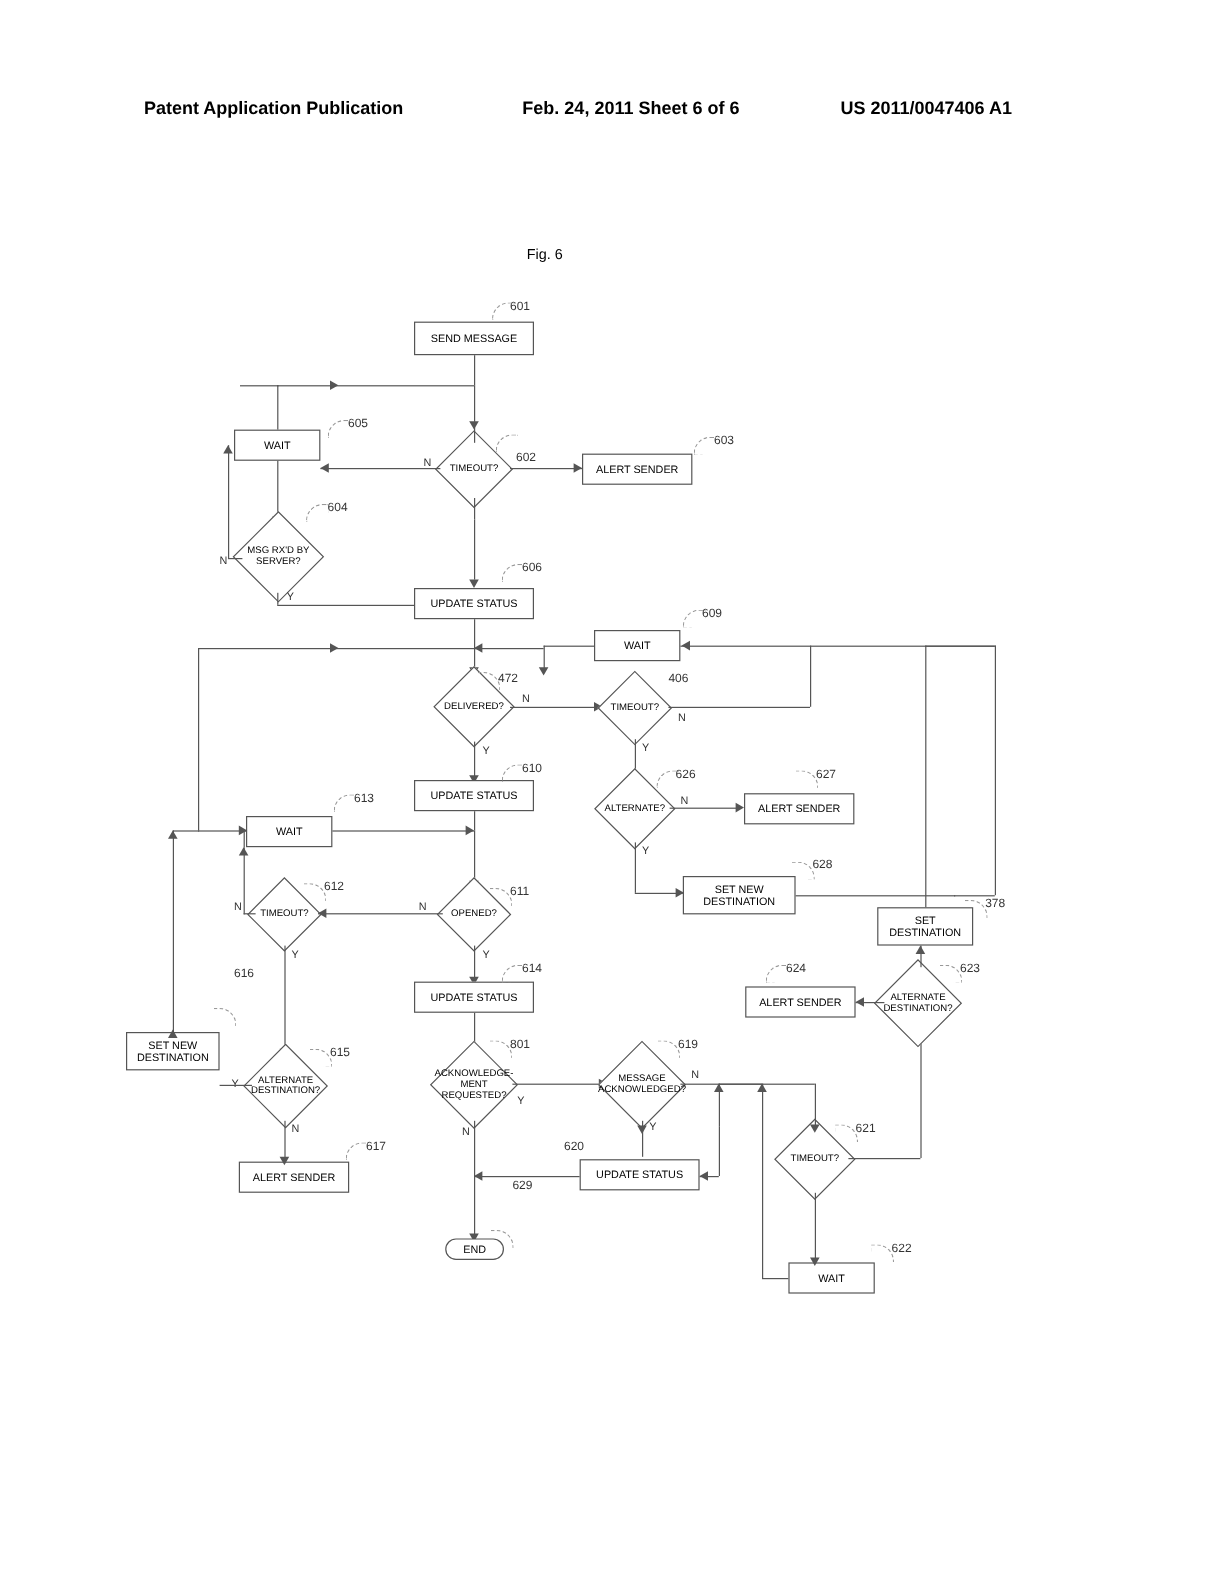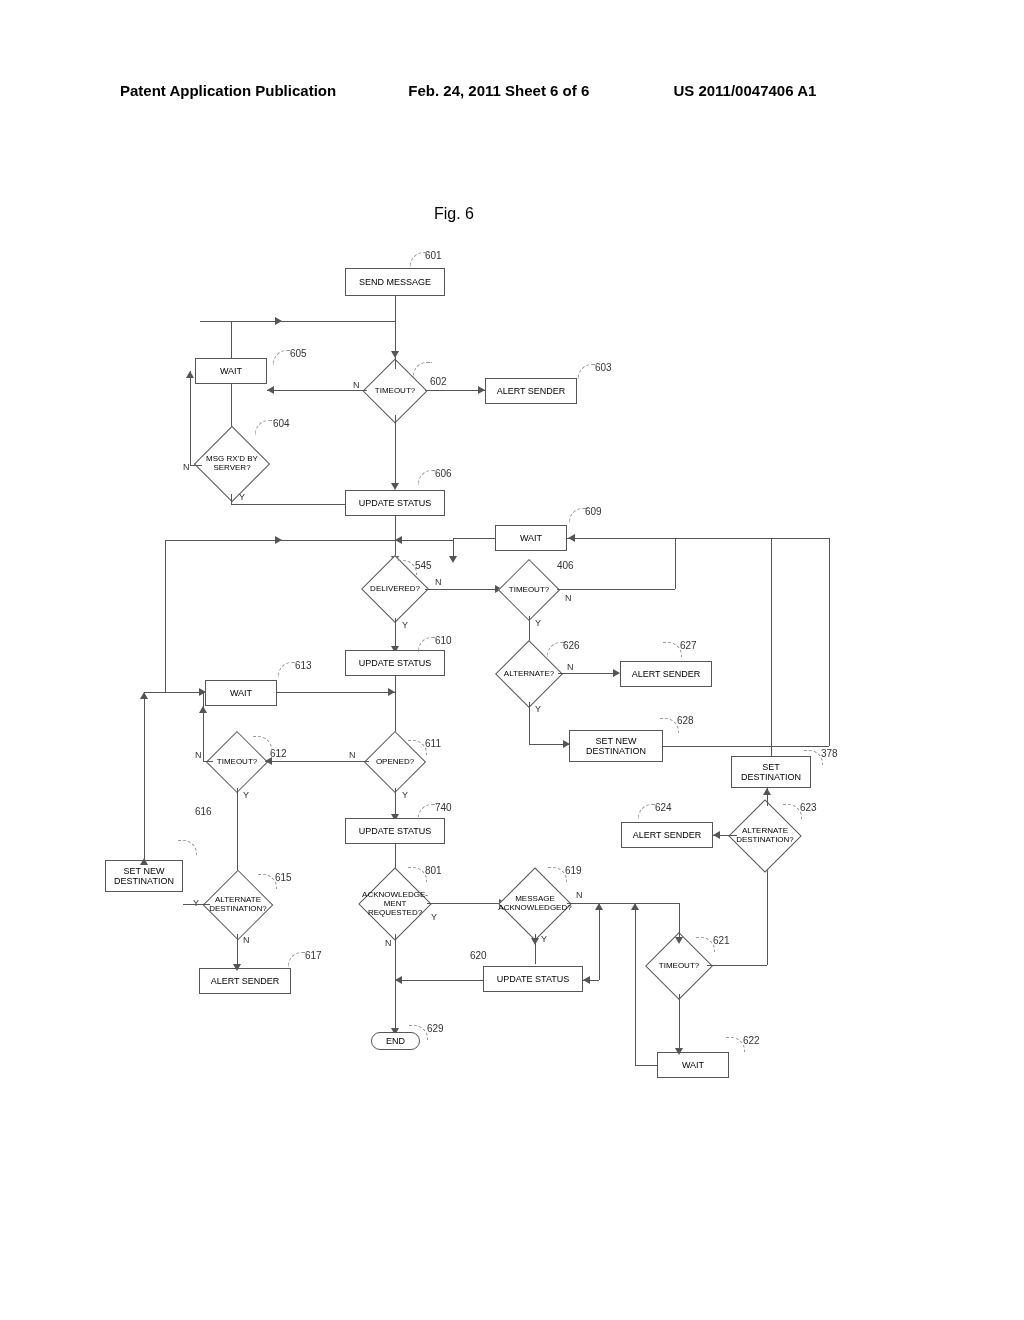--- a/index.html
+++ b/index.html
@@ -14,30 +14,30 @@
   .header {
     position: absolute;
     top: 82px;
     left: 0;
     width: 1024px;
     font-size: 15px;
     font-weight: bold;
   }
   .header span { display: inline-block; }
   .h-left { margin-left: 120px; }
-  .h-mid { margin-left: 68px; text-align: center; }
+  .h-mid { margin-left: 95px; text-align: center; }
   .h-right { margin-left: 80px; }
 
   .fig-title {
     position: absolute;
     top: 205px;
     left: 0;
     width: 908px;
     text-align: center;
-    font-size: 16px;
+    font-size: 12px;
   }
 
   .canvas {
     position: absolute;
     top: 240px;
     left: 95px;
     width: 840px;
     height: 960px;
   }
 
@@ -182,21 +182,21 @@
   <div class="hline" style="left:358px; top:298px; width:42px;"></div>
   <div class="vline" style="left:358px; top:298px; height:22px;"></div>
   <div class="arrow-d" style="left:354px; top:316px;"></div>
   <div class="hline" style="left:358px; top:320px; width:1px;"></div>
   <div class="hline" style="left:472px; top:298px; width:108px;"></div>
   <div class="arrow-l" style="left:473px; top:294px;"></div>
 
   <div class="diamond" style="left:276px; top:325px; width:48px; height:48px;">
     <div class="dlabel">DELIVERED?</div>
   </div>
-  <div class="ref" style="left:320px; top:320px;">545</div>
+  <div class="ref" style="left:320px; top:320px;">472</div>
   <div class="leader leader-r" style="left:303px; top:320px;"></div>
   <div class="edge" style="left:340px; top:337px;">N</div>
   <div class="edge" style="left:307px; top:380px;">Y</div>
   <div class="hline" style="left:330px; top:349px; width:76px;"></div>
   <div class="arrow-r" style="left:400px; top:345px;"></div>
 
   <div class="diamond" style="left:412px; top:328px; width:44px; height:44px;">
     <div class="dlabel">TIMEOUT?</div>
   </div>
   <div class="ref" style="left:462px; top:320px;">406</div>
@@ -255,35 +255,35 @@
     <div class="dlabel">OPENED?</div>
   </div>
   <div class="ref" style="left:330px; top:498px;">611</div>
   <div class="leader leader-r" style="left:313px; top:500px;"></div>
   <div class="edge" style="left:254px; top:510px;">N</div>
   <div class="edge" style="left:307px; top:550px;">Y</div>
 
   <div class="diamond" style="left:120px; top:500px; width:44px; height:44px;">
     <div class="dlabel">TIMEOUT?</div>
   </div>
-  <div class="ref" style="left:175px; top:508px;">612</div>
+  <div class="ref" style="left:175px; top:494px;">612</div>
   <div class="leader leader-r" style="left:158px; top:496px;"></div>
   <div class="hline" style="left:170px; top:521px; width:104px;"></div>
   <div class="arrow-l" style="left:170px; top:517px;"></div>
   <div class="edge" style="left:100px; top:510px;">N</div>
   <div class="edge" style="left:148px; top:550px;">Y</div>
   <div class="vline" style="left:108px; top:466px; height:56px;"></div>
   <div class="hline" style="left:108px; top:521px; width:10px;"></div>
   <div class="arrow-u" style="left:104px; top:466px;"></div>
   <div class="vline" style="left:108px; top:453px; height:13px;"></div>
 
   <div class="vline" style="left:300px; top:548px; height:30px;"></div>
   <div class="arrow-d" style="left:296px; top:574px;"></div>
   <div class="box" style="left:250px; top:578px; width:100px; height:26px;">UPDATE STATUS</div>
-  <div class="ref" style="left:340px; top:562px;">740</div>
+  <div class="ref" style="left:340px; top:562px;">614</div>
   <div class="leader" style="left:323px; top:564px;"></div>
 
   <div class="vline" style="left:142px; top:548px; height:90px;"></div>
   <div class="arrow-d" style="left:138px; top:634px;"></div>
   <div class="diamond" style="left:118px; top:640px; width:50px; height:50px;">
     <div class="dlabel" style="white-space:normal; width:76px;">ALTERNATE<br>DESTINATION?</div>
   </div>
   <div class="ref" style="left:180px; top:632px;">615</div>
   <div class="leader leader-r" style="left:163px; top:634px;"></div>
   <div class="edge" style="left:98px; top:658px;">Y</div>
@@ -378,16 +378,16 @@
   <div class="arrow-u" style="left:668px; top:548px;"></div>
   <div class="vline" style="left:700px; top:506px; height:1px;"></div>
   <div class="vline" style="left:734px; top:298px; height:1px;"></div>
 
   <div class="vline" style="left:676px; top:298px; height:218px;"></div>
   <div class="hline" style="left:676px; top:298px; width:58px;"></div>
 
   <div class="vline" style="left:300px; top:694px; height:98px;"></div>
   <div class="arrow-d" style="left:296px; top:788px;"></div>
   <div class="terminal" style="left:276px; top:792px;">END</div>
-  <div class="ref" style="left:332px; top:783px;">629</div>
+  <div class="ref" style="left:332px; top:743px;">629</div>
   <div class="leader leader-r" style="left:314px; top:785px;"></div>
 
 </div>
 
 </body></html>

